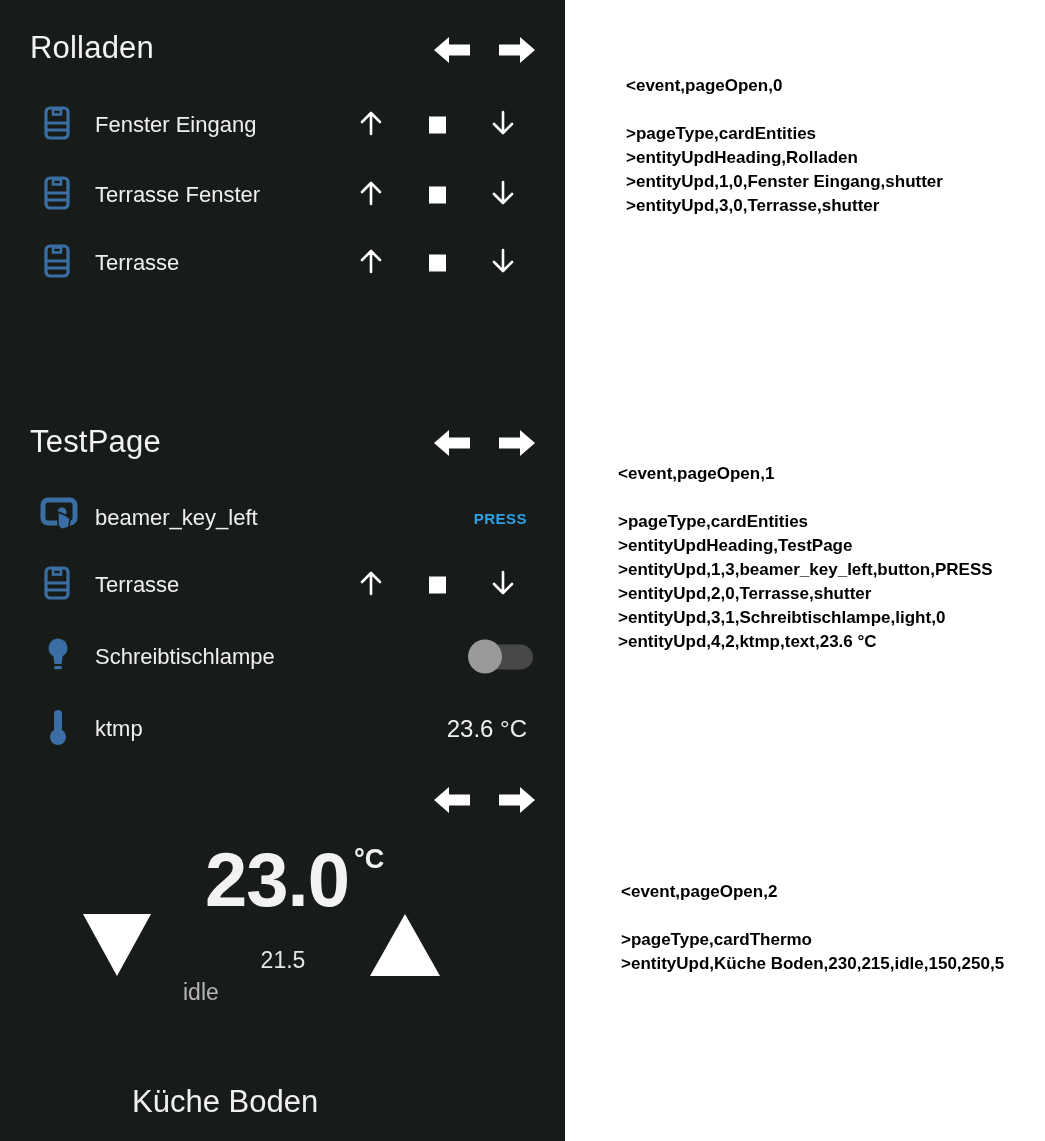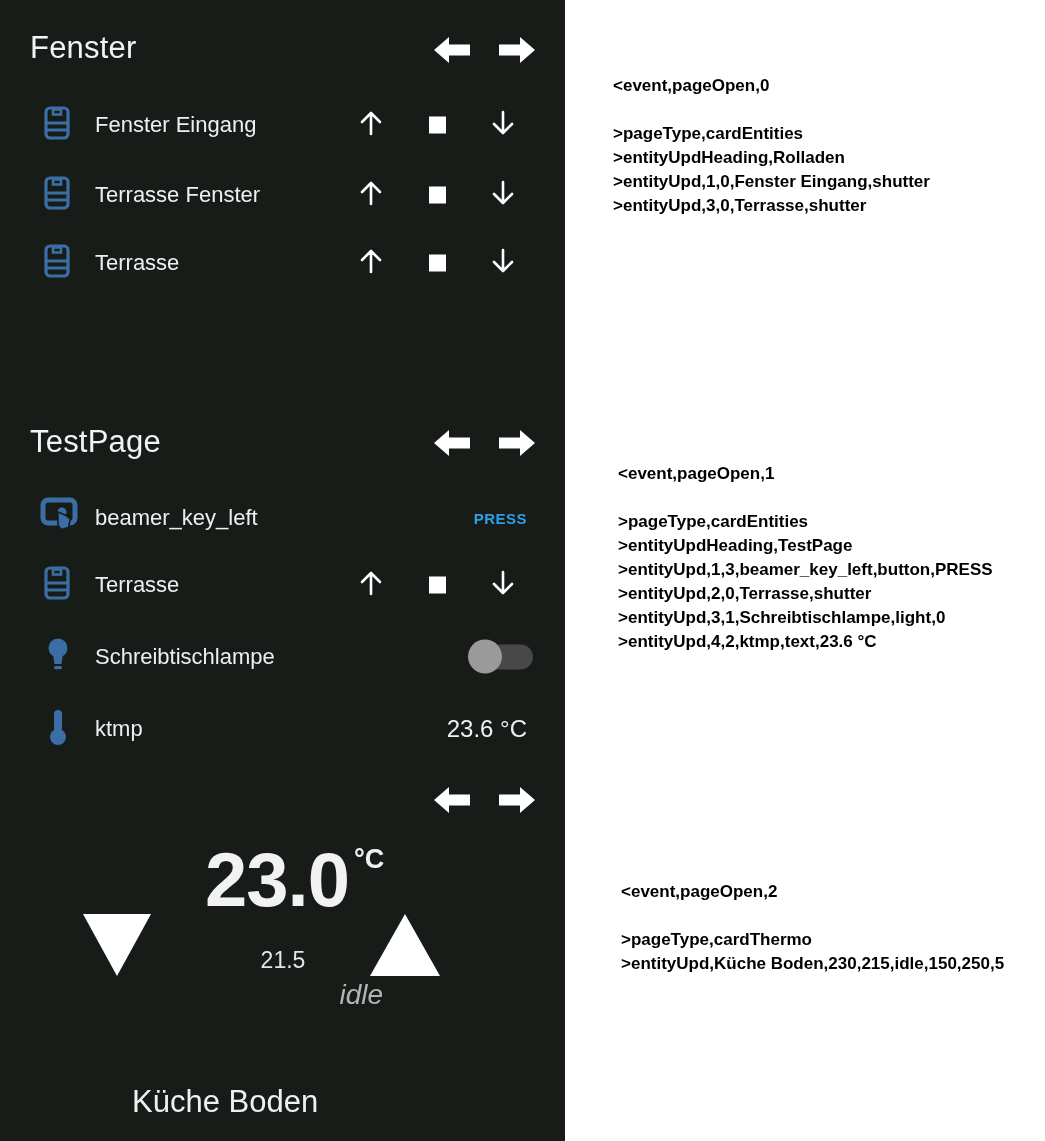--- a/index.html
+++ b/index.html
@@ -27,33 +27,33 @@
   .press-label{right:38px;color:#2da0e8;font-size:15px;font-weight:600;letter-spacing:0.5px;}
   .text-value{right:38px;color:#f0f0f0;font-size:24px;white-space:nowrap;}
   .toggle{right:32px;width:62px;height:25px;border-radius:13px;background:#484848;cursor:pointer;}
   .toggle .knob{position:absolute;left:-3px;top:-5px;width:34px;height:34px;border-radius:50%;background:#9a9a9a;}
   
   .big-temp{position:absolute;left:205px;top:842px;display:flex;align-items:flex-start;color:#f2f2f2;}
   .big-temp .num{font-size:76px;font-weight:700;line-height:1;letter-spacing:-1px;}
   .big-temp .unit{font-size:27px;font-weight:700;margin-left:5px;margin-top:2px;}
   .tri{position:absolute;cursor:pointer;}
   .setpoint{position:absolute;left:183px;top:947px;width:200px;text-align:center;color:#e5e5e5;font-size:23px;}
-  .hvac-state{position:absolute;left:183px;top:979px;width:200px;text-align:right;color:#b4b4b4;font-size:28px;font-style:italic;}
+  .hvac-state{position:absolute;left:183px;top:979px;width:200px;text-align:left;color:#b4b4b4;font-size:23px;}
   .thermo-name{position:absolute;left:132px;top:1084px;width:300px;color:#f0f0f0;font-size:31px;}
   
   .log-block{position:absolute;color:#000;font-weight:700;font-size:17px;line-height:24px;white-space:nowrap;}
   .log-line{height:24px;}
   .log-spacer{height:24px;}
 </style>
 </head>
 <body>
 
 <div class="panel">
 
-  <div class="card-title" style="top:30px">Fenster</div>
+  <div class="card-title" style="top:30px">Rolladen</div>
   <div class="nav-arrow" style="left:434px;top:36px">
     <svg width="36" height="28" viewBox="0 0 36 28">
         <path d="M0,14 L15,1 V8.5 H36 V19.5 H15 V27 Z" fill="#ffffff"></path>
       </svg>
   </div>
   <div class="nav-arrow" style="left:499px;top:36px">
     <svg width="36" height="28" viewBox="0 0 36 28">
         <path d="M36,14 L21,1 V8.5 H0 V19.5 H21 V27 Z" fill="#ffffff"></path>
       </svg>
   </div>
@@ -210,21 +210,21 @@
         <polygon points="2,64 72,64 37,2" fill="#ffffff"></polygon>
       </svg>
   </div>
 
   <div class="setpoint">21.5</div>
   <div class="hvac-state">idle</div>
   <div class="thermo-name">Küche Boden</div>
 
 </div>
 
-<div class="log-block" style="left:613px;top:74px">
+<div class="log-block" style="left:626px;top:74px">
   <div class="log-line">&lt;event,pageOpen,0</div>
   <div class="log-spacer"></div>
   <div class="log-line">&gt;pageType,cardEntities</div>
   <div class="log-line">&gt;entityUpdHeading,Rolladen</div>
   <div class="log-line">&gt;entityUpd,1,0,Fenster Eingang,shutter</div>
   <div class="log-line">&gt;entityUpd,3,0,Terrasse,shutter</div>
 </div>
 
 <div class="log-block" style="left:618px;top:462px">
   <div class="log-line">&lt;event,pageOpen,1</div>

